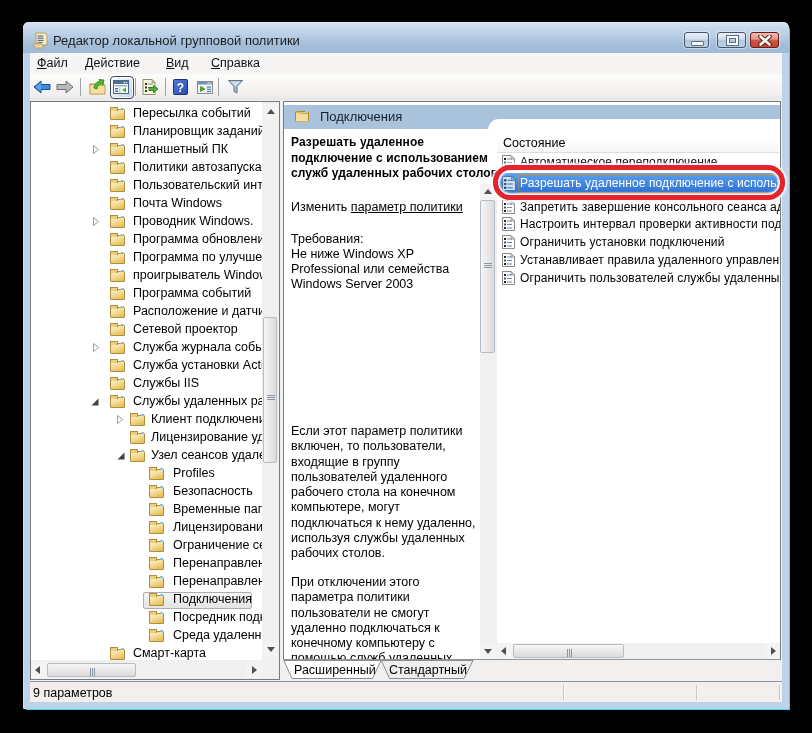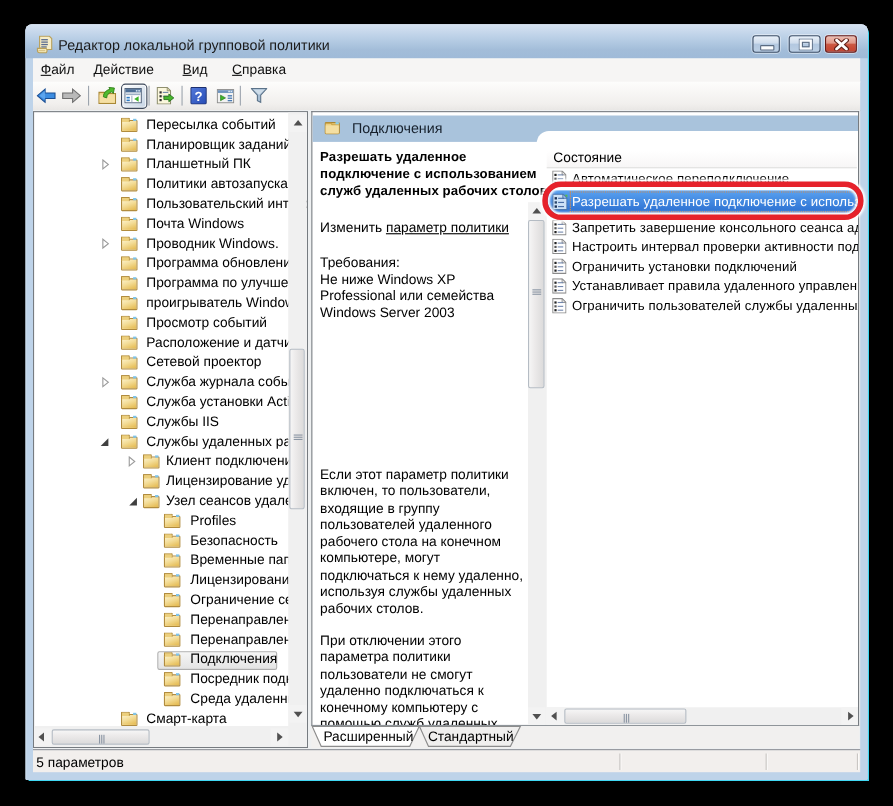--- a/index.html
+++ b/index.html
@@ -223,21 +223,21 @@
     <div class="trow" style="top:147px;left:0">
         <div class="folder" style="left:79px;top:4px"></div>
         <div class="lbl" style="left:102px;top:1px">Программа по улучшени</div>
       </div>
     <div class="trow" style="top:165px;left:0">
         <div class="folder" style="left:79px;top:4px"></div>
         <div class="lbl" style="left:102px;top:1px">проигрыватель Windows</div>
       </div>
     <div class="trow" style="top:183px;left:0">
         <div class="folder" style="left:79px;top:4px"></div>
-        <div class="lbl" style="left:102px;top:1px">Просмотр событий</div>
+        <div class="lbl" style="left:102px;top:1px">Программа событий</div>
       </div>
     <div class="trow" style="top:201px;left:0">
         <div class="folder" style="left:79px;top:4px"></div>
         <div class="lbl" style="left:102px;top:1px">Расположение и датчик</div>
       </div>
     <div class="trow" style="top:219px;left:0">
         <div class="folder" style="left:79px;top:4px"></div>
         <div class="lbl" style="left:102px;top:1px">Сетевой проектор</div>
       </div>
     <div class="trow" style="top:237px;left:0">
@@ -487,18 +487,18 @@
   <div id="ring"></div>
   <div id="tabstrip">
     <svg width="498" height="20" style="position:absolute;left:0;top:0">
       <polygon points="98.4,0.5 190,0.5 181,18.5 106.5,18.5" fill="#f0efee" stroke="#8c8c8c" stroke-width="1"></polygon>
       <polygon points="0.9,0.5 98,0.5 89.5,18.5 9,18.5" fill="#ffffff" stroke="#8c8c8c" stroke-width="1"></polygon>
     </svg>
     <div class="tabtxt" style="left:11px">Расширенный</div>
     <div class="tabtxt" style="left:106px">Стандартный</div>
   </div>
   <div id="status">
-    <div class="abs" style="left:3px;top:4px">5 параметров</div>
+    <div class="abs" style="left:3px;top:4px">9 параметров</div>
     <div class="ssep" style="left:533px"></div>
     <div class="ssep" style="left:666px"></div>
     <div class="ssep" style="left:749px"></div>
   </div>
 </div>
 
 </body></html>

